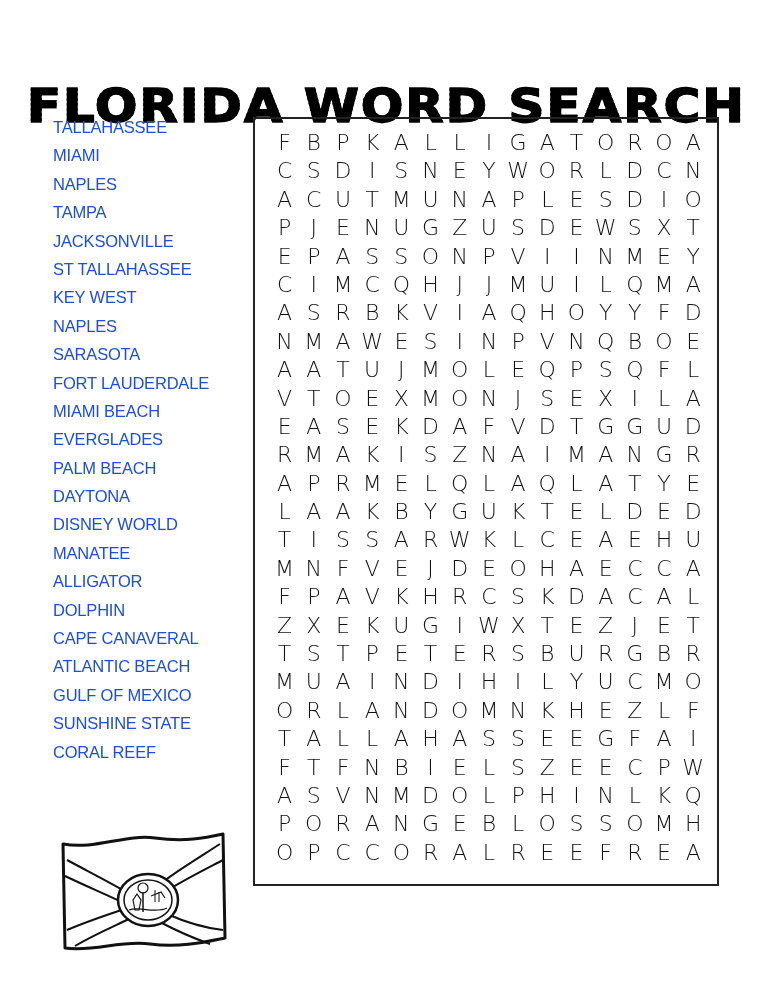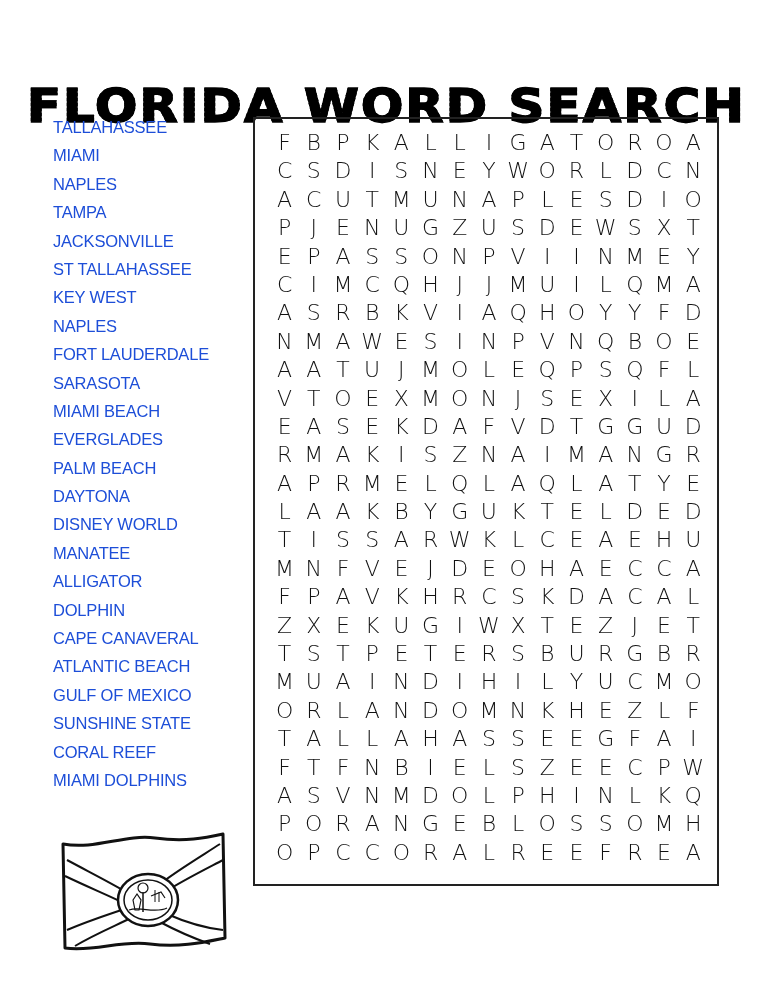--- a/index.html
+++ b/index.html
@@ -31,36 +31,35 @@
 
 <ul class="word-list" id="word-list">
     <li>TALLAHASSEE</li>
     <li>MIAMI</li>
     <li>NAPLES</li>
     <li>TAMPA</li>
     <li>JACKSONVILLE</li>
     <li>ST TALLAHASSEE</li>
     <li>KEY WEST</li>
     <li>NAPLES</li>
+    <li>SARASOTA</li>
     <li>FORT LAUDERDALE</li>
-    <li>SARASOTA</li>
     <li>MIAMI BEACH</li>
     <li>EVERGLADES</li>
     <li>PALM BEACH</li>
     <li>DAYTONA</li>
     <li>DISNEY WORLD</li>
     <li>MANATEE</li>
     <li>ALLIGATOR</li>
     <li>DOLPHIN</li>
     <li>CAPE CANAVERAL</li>
     <li>ATLANTIC BEACH</li>
     <li>GULF OF MEXICO</li>
     <li>SUNSHINE STATE</li>
     <li>CORAL REEF</li>
-    <li>MIAMI DOLPHINS</li>
   </ul>
 
 <div class="grid-box">
   <div class="grid" id="grid">
       <div class="cell">F</div>
       <div class="cell">B</div>
       <div class="cell">P</div>
       <div class="cell">K</div>
       <div class="cell">A</div>
       <div class="cell">L</div>

